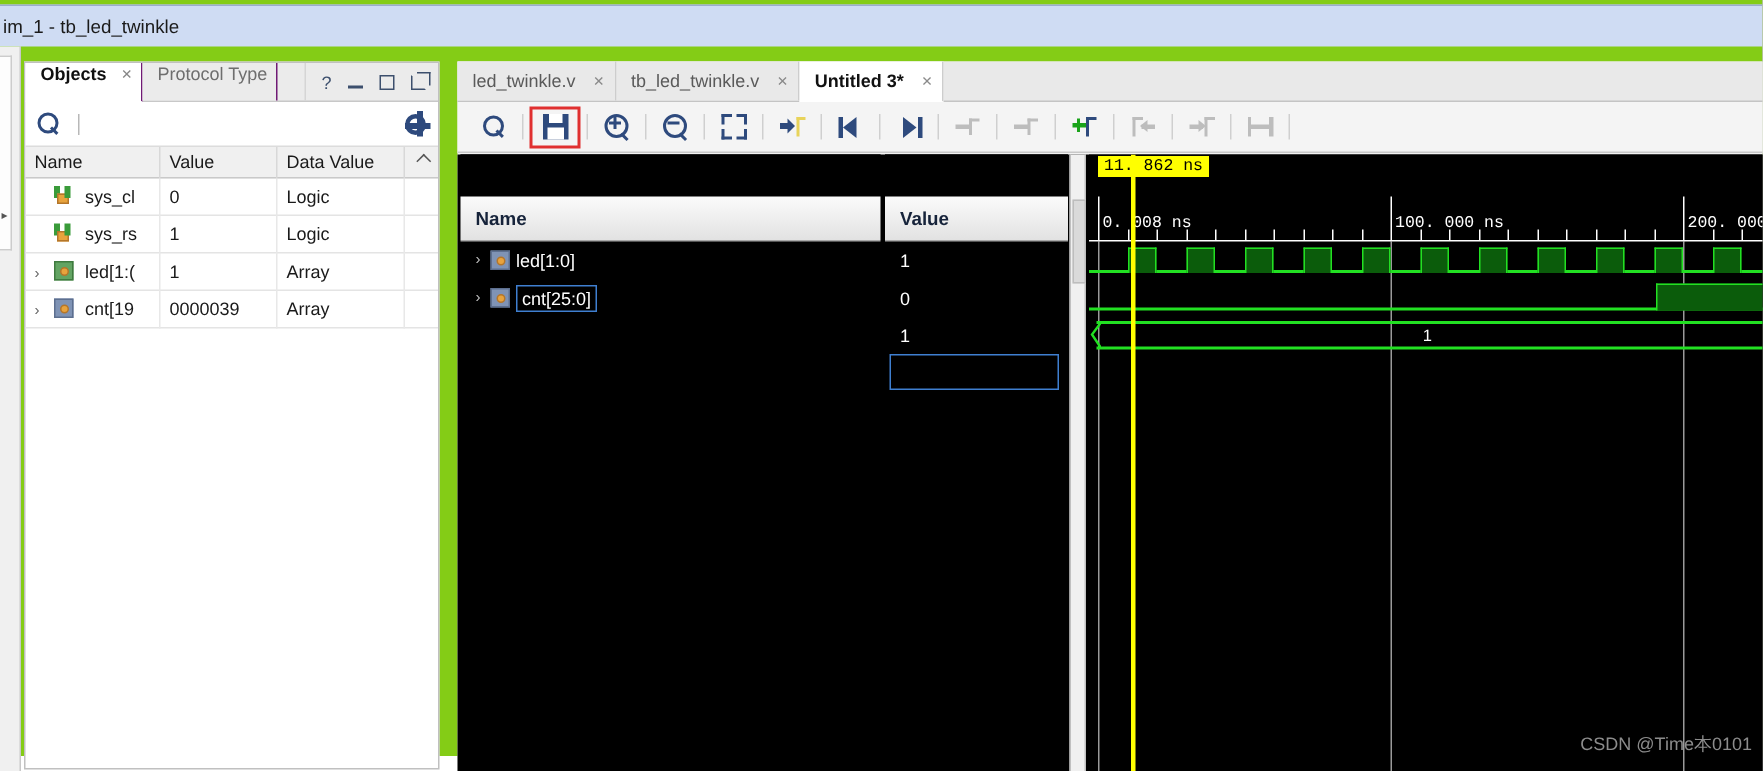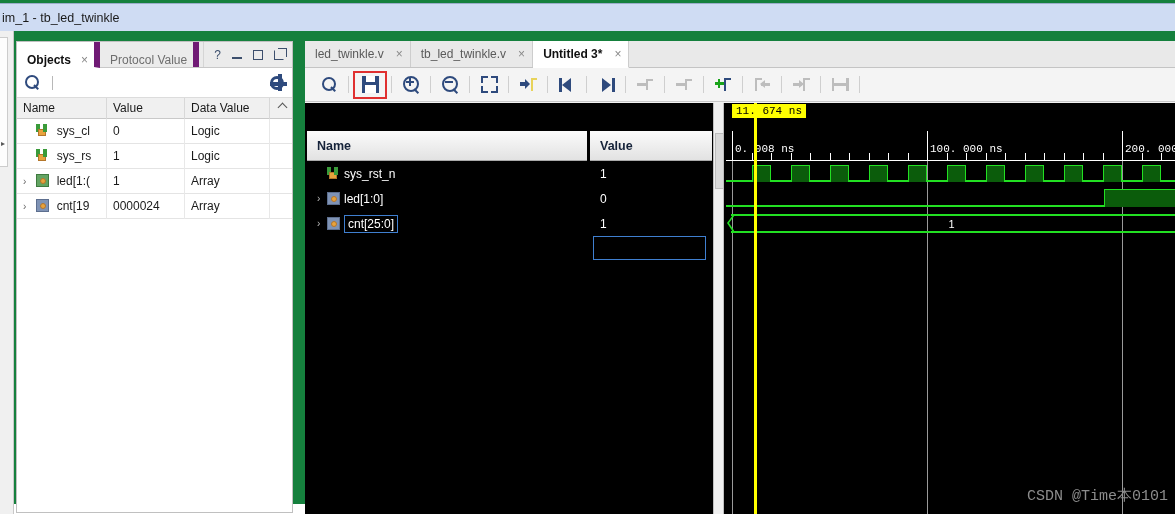--- a/index.html
+++ b/index.html
@@ -3,21 +3,21 @@
 <meta charset="utf-8">
 <style>
   * { box-sizing: border-box; }
   html, body {
     margin: 0; padding: 0;
     width: 1175px; height: 514px;
     overflow: hidden;
     font-family: "Liberation Sans", sans-serif;
     background: #ffffff;
   }
-  #root { position: relative; width: 1175px; height: 504px; background: #15803d; }
+  #root { position: relative; width: 1175px; height: 504px; background: #84cc16; }
 
   
   .titlebar {
     position: absolute; left: 0; top: 3px; width: 1175px; height: 28px;
     background: #cfdcf3; border-top: 1px solid #9badcb;
     display: flex; align-items: center;
   }
   .titlebar .ttl {
     font-size: 12.5px; color: #1a1a1a; padding-left: 2px; white-space: nowrap;
   }
@@ -39,22 +39,22 @@
   
   .objects-panel {
     position: absolute; left: 16px; top: 41px; width: 277px; height: 472px;
     background: #ffffff; border: 1px solid #c0c0c0;
   }
   .panel-tabbar {
     position: relative; height: 26px; background: #ebebeb;
     border-bottom: 1px solid #c8c8c8; display: flex; align-items: stretch;
   }
   .ptab {
-    display: flex; align-items: flex-end; padding: 0 6px 0 10px; font-size: 12px;
-    color: #6e6e6e; background: #ebebeb; border-right: 6px solid #701a75;
+    display: flex; align-items: flex-start; padding: 0 6px 0 10px; font-size: 12px;
+    color: #6e6e6e; background: #ebebeb; border-right: 1px solid #701a75;
     white-space: nowrap;
   }
   .ptab.active { background: #ffffff; color: #101010; font-weight: bold; border-bottom: 1px solid #ffffff; margin-bottom: -1px; }
   .ptab .xc { margin-left: 10px; font-size: 12px; color: #888; font-weight: normal; }
   .panel-ctrls {
     margin-left: auto; display: flex; align-items: center; gap: 11px;
     padding: 0 8px 0 10px; border-left: 1px solid #d5d5d5;
   }
   .panel-ctrls span { font-size: 12px; color: #3c4f6d; line-height: 1; }
   .ic-min { display:inline-block; width:10px; height:10px; position: relative; }
@@ -199,22 +199,22 @@
   .clk-seg { position:absolute; top:4px; width:9px; height:17px; background:#0b5c0b; border:1.6px solid #22e022; border-bottom:none; }
   .clk-base { position:absolute; left:0; top:19px; width:451px; height:2px; background:#22e022; }
   .rst-low { position:absolute; left:0; top:19px; width:451px; height:2px; background:#22e022; }
   .rst-high { position:absolute; top:3px; height:18px; background:#0b5c0b; border:1.6px solid #22e022; border-bottom:none; }
   .bus-top { position:absolute; left:5px; top:3px; right:0; height:2px; background:#22e022; }
   .bus-bot { position:absolute; left:5px; top:20px; right:0; height:2px; background:#22e022; }
   .bus-lead { position:absolute; left:0px; top:3px; width:8px; height:19px; }
   .bus-val { position:absolute; left:0; top:3px; width:451px; height:19px; color:#ffffff; font-size:11px; display:flex; align-items:center; justify-content:center; }
 
   .watermark {
-    position:absolute; right:9px; bottom:9px; color:#8c8c8c; font-size:15px; z-index: 8;
-    font-family:Liberation Mono, monospace;
+    position:absolute; right:9px; bottom:9px; color:#8c8c8c; font-size:12px; z-index: 8;
+    font-family:Liberation Sans, sans-serif;
     text-align:right;
   }
 </style>
 </head>
 <body>
 
 <div id="root">
 
   <div class="titlebar">
     <div class="ttl">im_1 - tb_led_twinkle</div>
@@ -225,21 +225,21 @@
     <div class="rail-arrow">▸</div>
   </div>
 
   <div class="objects-panel">
     <div class="panel-tabbar">
       <div class="ptab active">
         <span>Objects</span>
         <span class="xc">×</span>
       </div>
       <div class="ptab">
-        <span>Protocol Value</span>
+        <span>Protocol Type</span>
       </div>
       <div class="panel-ctrls">
         <span>?</span>
         <span class="ic-min"></span>
         <span class="ic-max"></span>
         <span class="ic-float"></span>
       </div>
     </div>
 
     <div class="search-row">
@@ -290,21 +290,21 @@
         <div class="c-type">Array</div>
         <div class="c-end"></div>
       </div>
 
       <div class="obj-row">
         <div class="c-name">
           <span class="exp">›</span>
           <span class="sg sg-arr"><span class="dot"></span></span>
           <span>cnt[19</span>
         </div>
-        <div class="c-val">0000024</div>
+        <div class="c-val">0000039</div>
         <div class="c-type">Array</div>
         <div class="c-end"></div>
       </div>
     </div>
   </div>
 
   <div class="editor">
 
     <div class="etabbar">
       <div class="etab">
@@ -420,27 +420,20 @@
           </span>
         </div>
       <div class="sep"></div>
     </div>
 
     <div class="wave-area">
 
       <div class="wave-names">
         <div class="spacer-top"></div>
         <div class="wname-head">Name</div>
-        <div class="wrow">
-          <span class="exp" style="visibility:hidden">›</span>
-          <span class="sg sg-logic">
-              <span class="knob"></span>
-            </span>
-          <span>sys_rst_n</span>
-        </div>
         <div class="wrow">
           <span class="exp">›</span>
           <span class="sg sg-arr">
               <span class="dot"></span>
             </span>
           <span>led[1:0]</span>
         </div>
         <div class="wrow">
           <span class="exp">›</span>
           <span class="sg sg-arr">
@@ -457,21 +450,21 @@
         <div class="wval">0</div>
         <div class="wval">1</div>
         <div class="wval sel"></div>
       </div>
 
       <div class="vscroll">
         <div class="thumb"></div>
       </div>
 
       <div class="wave-grid">
-        <div class="cursor-lbl">11. 674 ns</div>
+        <div class="cursor-lbl">11. 862 ns</div>
         <div class="cursor-line" style="left: 28.3864px;"></div>
         <div class="ruler" id="ruler">
             <div class="rtick" style="left: 6px;"></div>
             <div class="rlab" style="left: 6px;">0. 008 ns</div>
             <div class="rminor" style="left: 25.5px;"></div>
             <div class="rminor" style="left: 45px;"></div>
             <div class="rminor" style="left: 64.5px;"></div>
             <div class="rminor" style="left: 84px;"></div>
             <div class="rminor" style="left: 103.5px;"></div>
             <div class="rminor" style="left: 123px;"></div>

